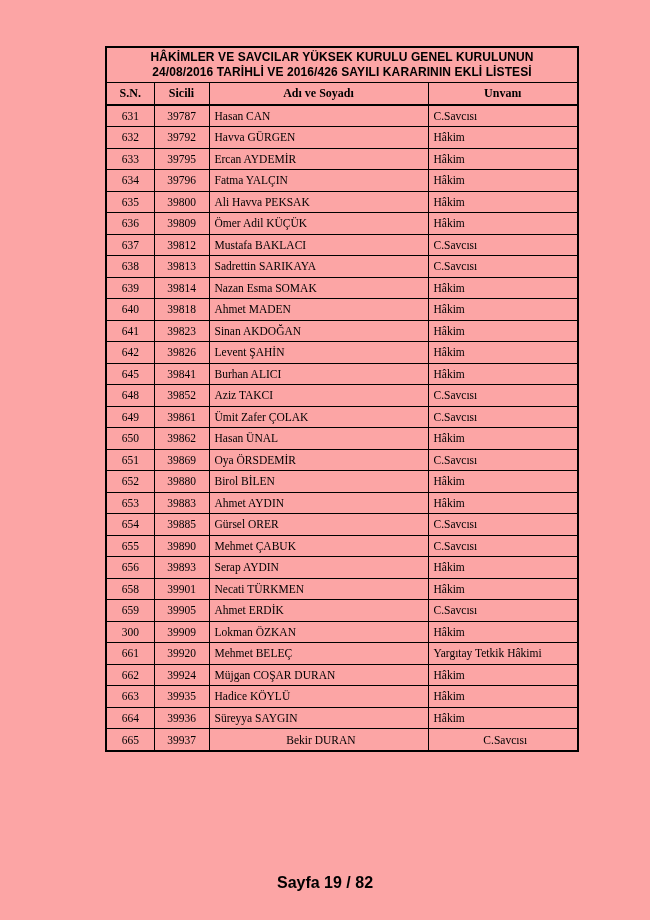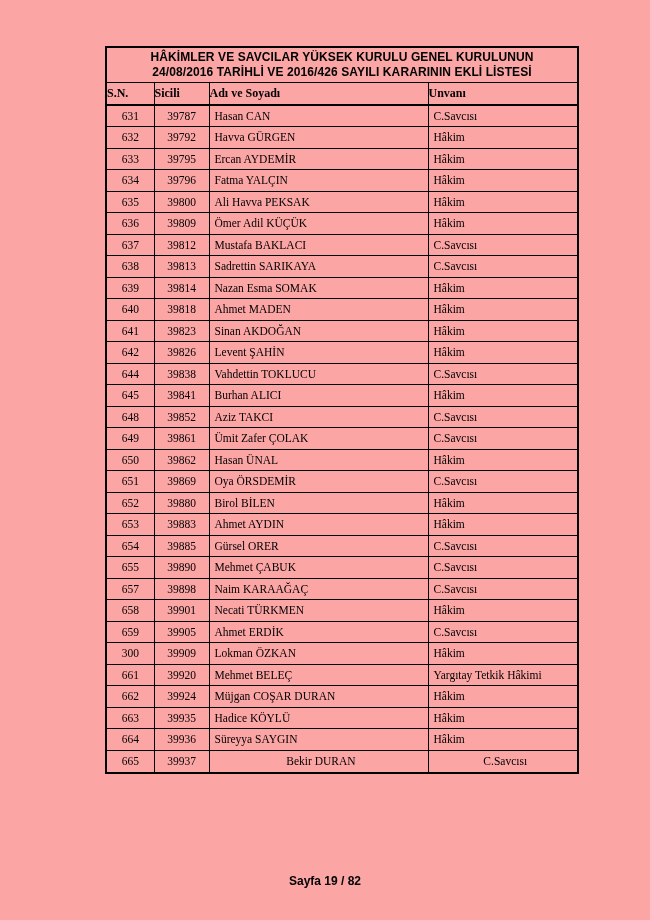--- a/index.html
+++ b/index.html
@@ -49,21 +49,21 @@
   table.list col.c-name  { width: 219px; }
   table.list col.c-title { width: 149px; }
   table.list th {
     box-sizing: border-box;
     height: 22px;
     border-right: 1px solid #000000;
     border-bottom: 2px solid #000000;
     font-family: "Liberation Serif", serif;
     font-weight: bold;
     font-size: 12px;
-    text-align: left;
+    text-align: center;
     padding: 0;
   }
   table.list th:last-child { border-right: none; }
   table.list td {
     box-sizing: border-box;
     height: 21.5px;
     border-right: 1px solid #000000;
     border-bottom: 1px solid #000000;
     font-family: "Liberation Serif", serif;
     font-size: 11.5px;
@@ -76,21 +76,21 @@
   table.list td.num { text-align: center; }
   table.list td.txt { text-align: left; padding-left: 5px; }
   .page-footer {
     position: absolute;
     left: 0;
     top: 874px;
     width: 650px;
     text-align: center;
     font-family: "Liberation Sans", sans-serif;
     font-weight: bold;
-    font-size: 12px;
+    font-size: 16px;
   }
 </style>
 </head>
 <body>
 
 <div class="page">
 
   <div class="doc-table">
 
     <div class="title-cell">
@@ -180,26 +180,20 @@
             <td class="txt">Sinan AKDOĞAN</td>
             <td class="txt">Hâkim</td>
           </tr>
           <tr>
             <td class="num">642</td>
             <td class="num">39826</td>
             <td class="txt">Levent ŞAHİN</td>
             <td class="txt">Hâkim</td>
           </tr>
           <tr>
-            <td class="num">644</td>
-            <td class="num">39838</td>
-            <td class="txt">Vahdettin TOKLUCU</td>
-            <td class="txt">C.Savcısı</td>
-          </tr>
-          <tr>
             <td class="num">645</td>
             <td class="num">39841</td>
             <td class="txt">Burhan ALICI</td>
             <td class="txt">Hâkim</td>
           </tr>
           <tr>
             <td class="num">648</td>
             <td class="num">39852</td>
             <td class="txt">Aziz TAKCI</td>
             <td class="txt">C.Savcısı</td>
@@ -240,24 +234,24 @@
             <td class="txt">Gürsel ORER</td>
             <td class="txt">C.Savcısı</td>
           </tr>
           <tr>
             <td class="num">655</td>
             <td class="num">39890</td>
             <td class="txt">Mehmet ÇABUK</td>
             <td class="txt">C.Savcısı</td>
           </tr>
           <tr>
-            <td class="num">657</td>
-            <td class="num">39898</td>
-            <td class="txt">Naim KARAAĞAÇ</td>
-            <td class="txt">C.Savcısı</td>
+            <td class="num">656</td>
+            <td class="num">39893</td>
+            <td class="txt">Serap AYDIN</td>
+            <td class="txt">Hâkim</td>
           </tr>
           <tr>
             <td class="num">658</td>
             <td class="num">39901</td>
             <td class="txt">Necati TÜRKMEN</td>
             <td class="txt">Hâkim</td>
           </tr>
           <tr>
             <td class="num">659</td>
             <td class="num">39905</td>

